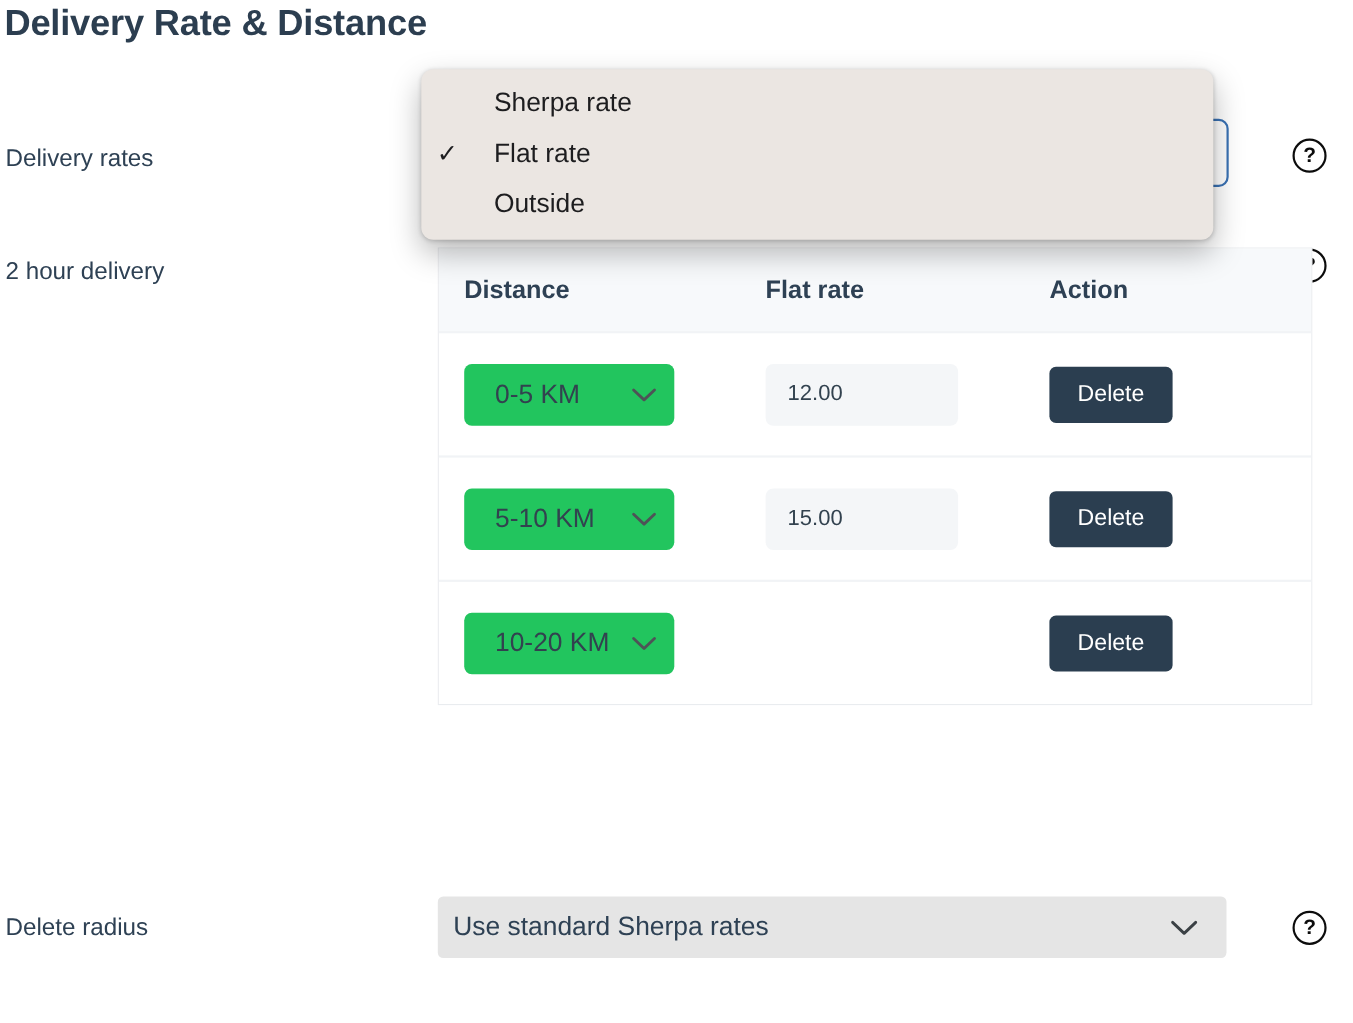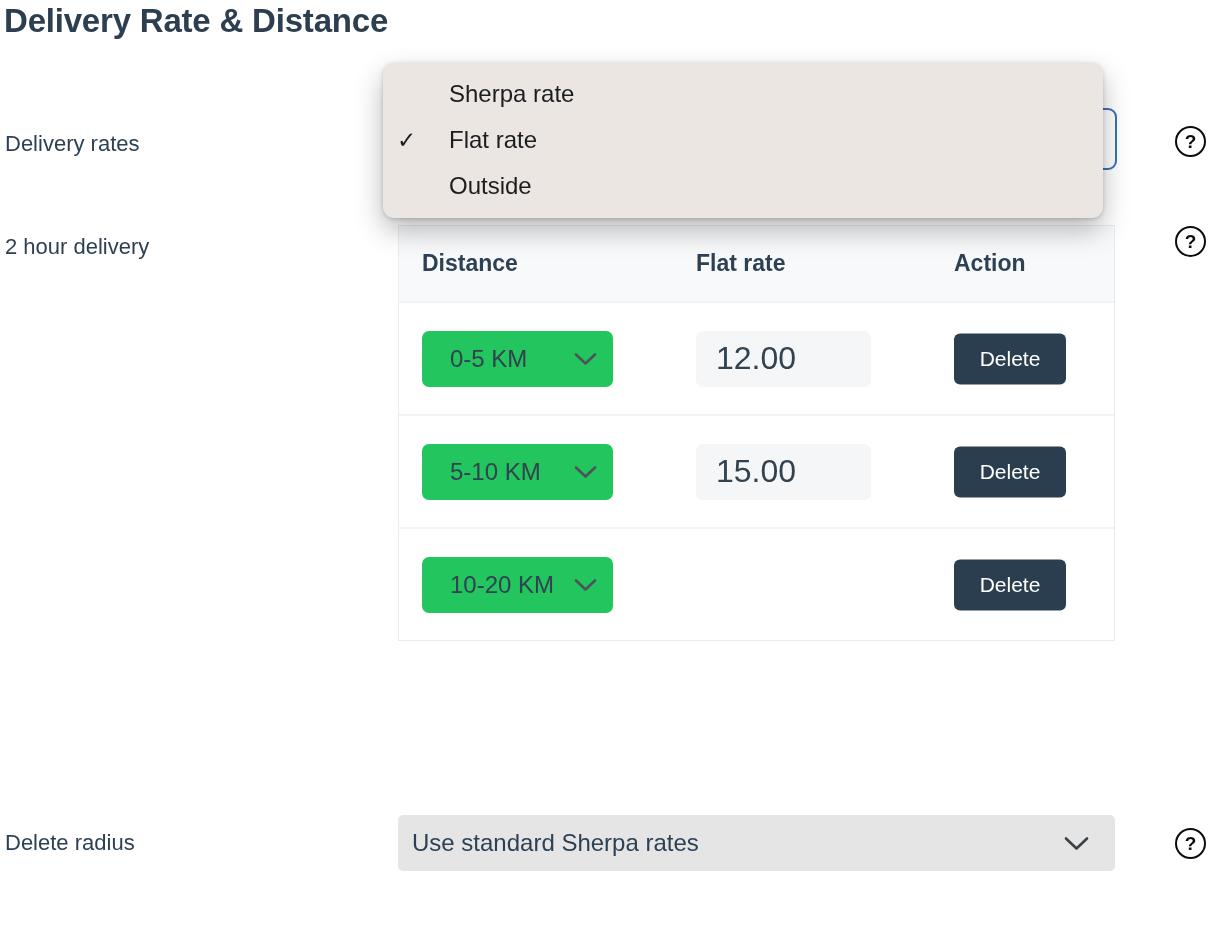--- a/index.html
+++ b/index.html
@@ -46,41 +46,41 @@
     position:relative;height:46px;display:flex;align-items:center;
     padding-left:66px;font-size:24px;color:#1d1d1f;cursor:pointer;
   }
   .menu-check{
     position:absolute;left:14px;top:50%;transform:translateY(-50%);
     font-size:23px;color:#1d1d1f;
   }
 
   
   .rates-table{
-    position:absolute;left:398px;top:225px;width:717px;box-sizing:border-box;
+    position:absolute;left:398px;top:225px;width:795px;box-sizing:border-box;
     border:1px solid #e9ecef;background:#fff;
   }
   .table-header{height:75px;background:#f7f9fb;position:relative;}
   .th{position:absolute;top:24px;font-size:23px;font-weight:700;color:#2e4154;}
   .col-1{left:23px;}
   .col-2{left:297px;}
   .col-3{left:555px;}
   .table-row{height:111px;position:relative;background:#fff;border-top:2px solid #f1f3f6;}
   .add-row{height:102px;position:relative;background:#fff;border-top:2px solid #f1f3f6;}
 
   .pill-select{
     position:absolute;left:23px;top:50%;transform:translateY(-50%);
     width:191px;height:56px;box-sizing:border-box;border-radius:7px;
     background:#22c55e;display:flex;align-items:center;justify-content:space-between;
     padding:0 16px 0 28px;font-size:24px;color:#32424f;cursor:pointer;
   }
   .pill-input{
     position:absolute;left:297px;top:50%;transform:translateY(-50%);
     width:175px;height:56px;box-sizing:border-box;border:none;border-radius:7px;
-    background:#f4f6f8;font-size:32px;color:#32424f;padding:0 0 0 20px;
+    background:#f4f6f8;font-size:20px;color:#32424f;padding:0 0 0 20px;
     font-family:"Liberation Sans", sans-serif;outline:none;
   }
   .delete-btn{
     position:absolute;left:555px;top:50%;transform:translateY(-50%);
     width:112px;height:51px;border:none;border-radius:6px;cursor:pointer;
     background:#2b3e50;color:#ffffff;font-size:21px;
     font-family:"Liberation Sans", sans-serif;
   }
   .add-btn{
     position:absolute;left:23px;top:50%;transform:translateY(-50%);

